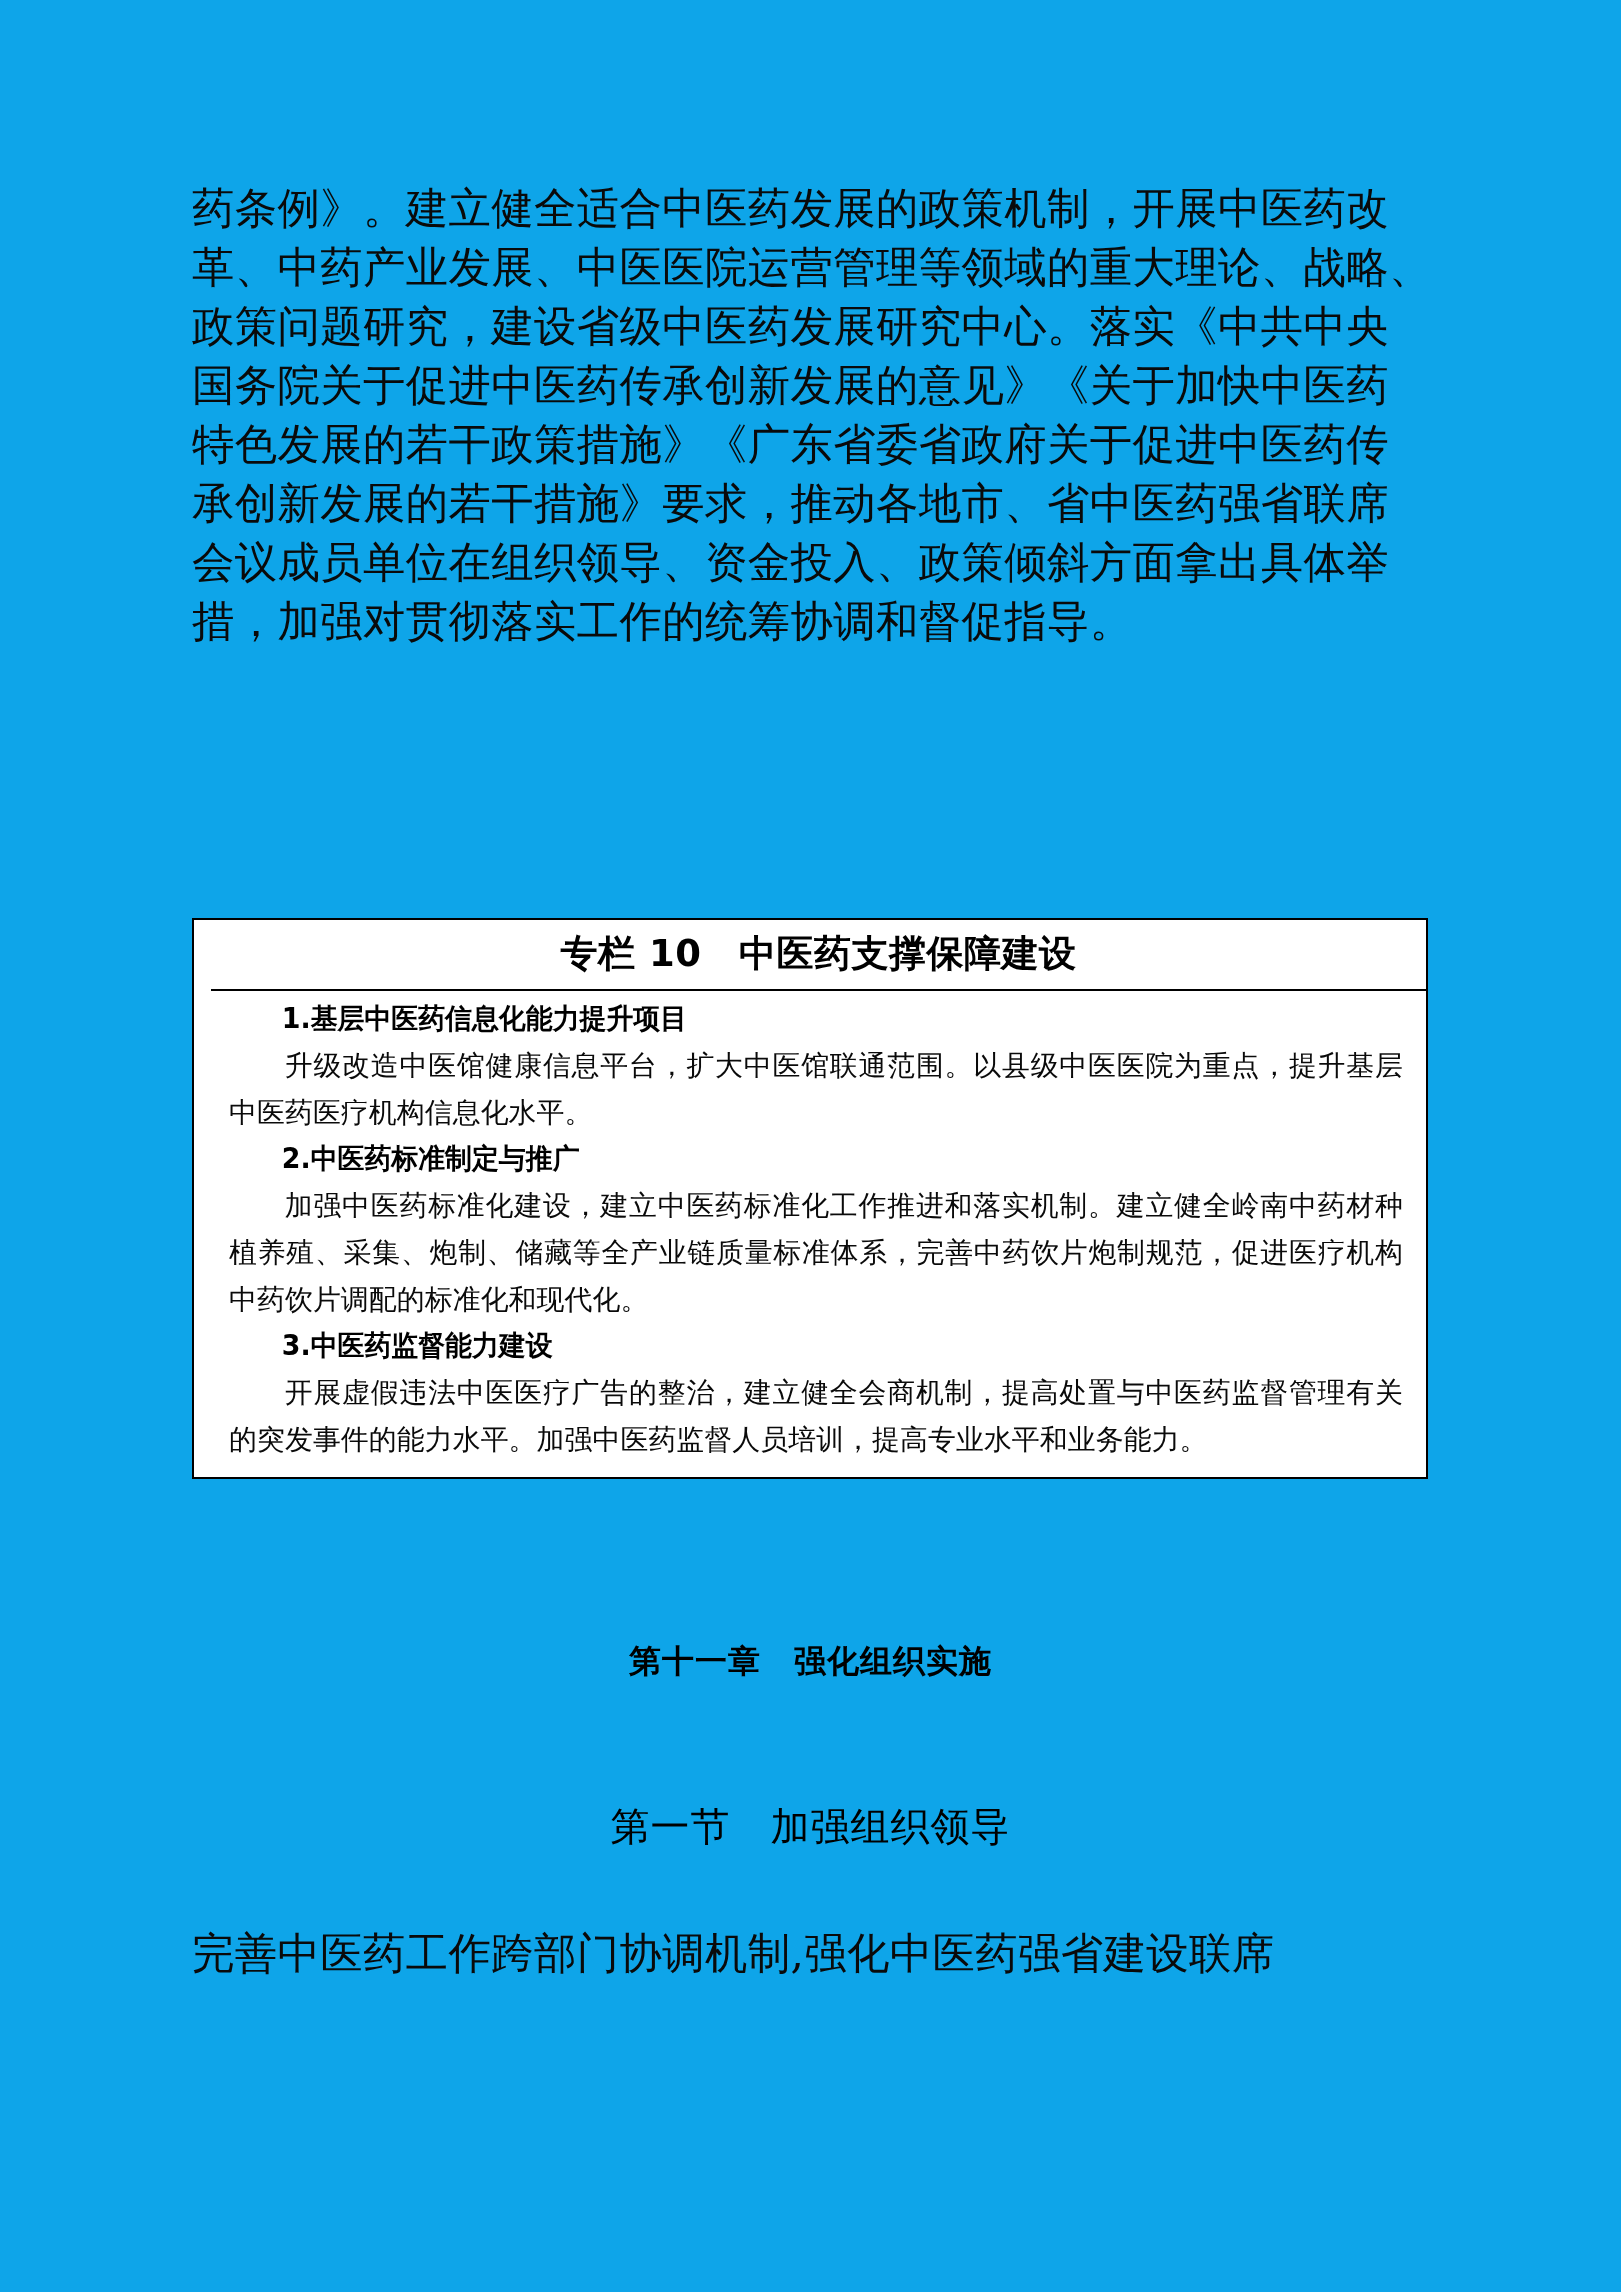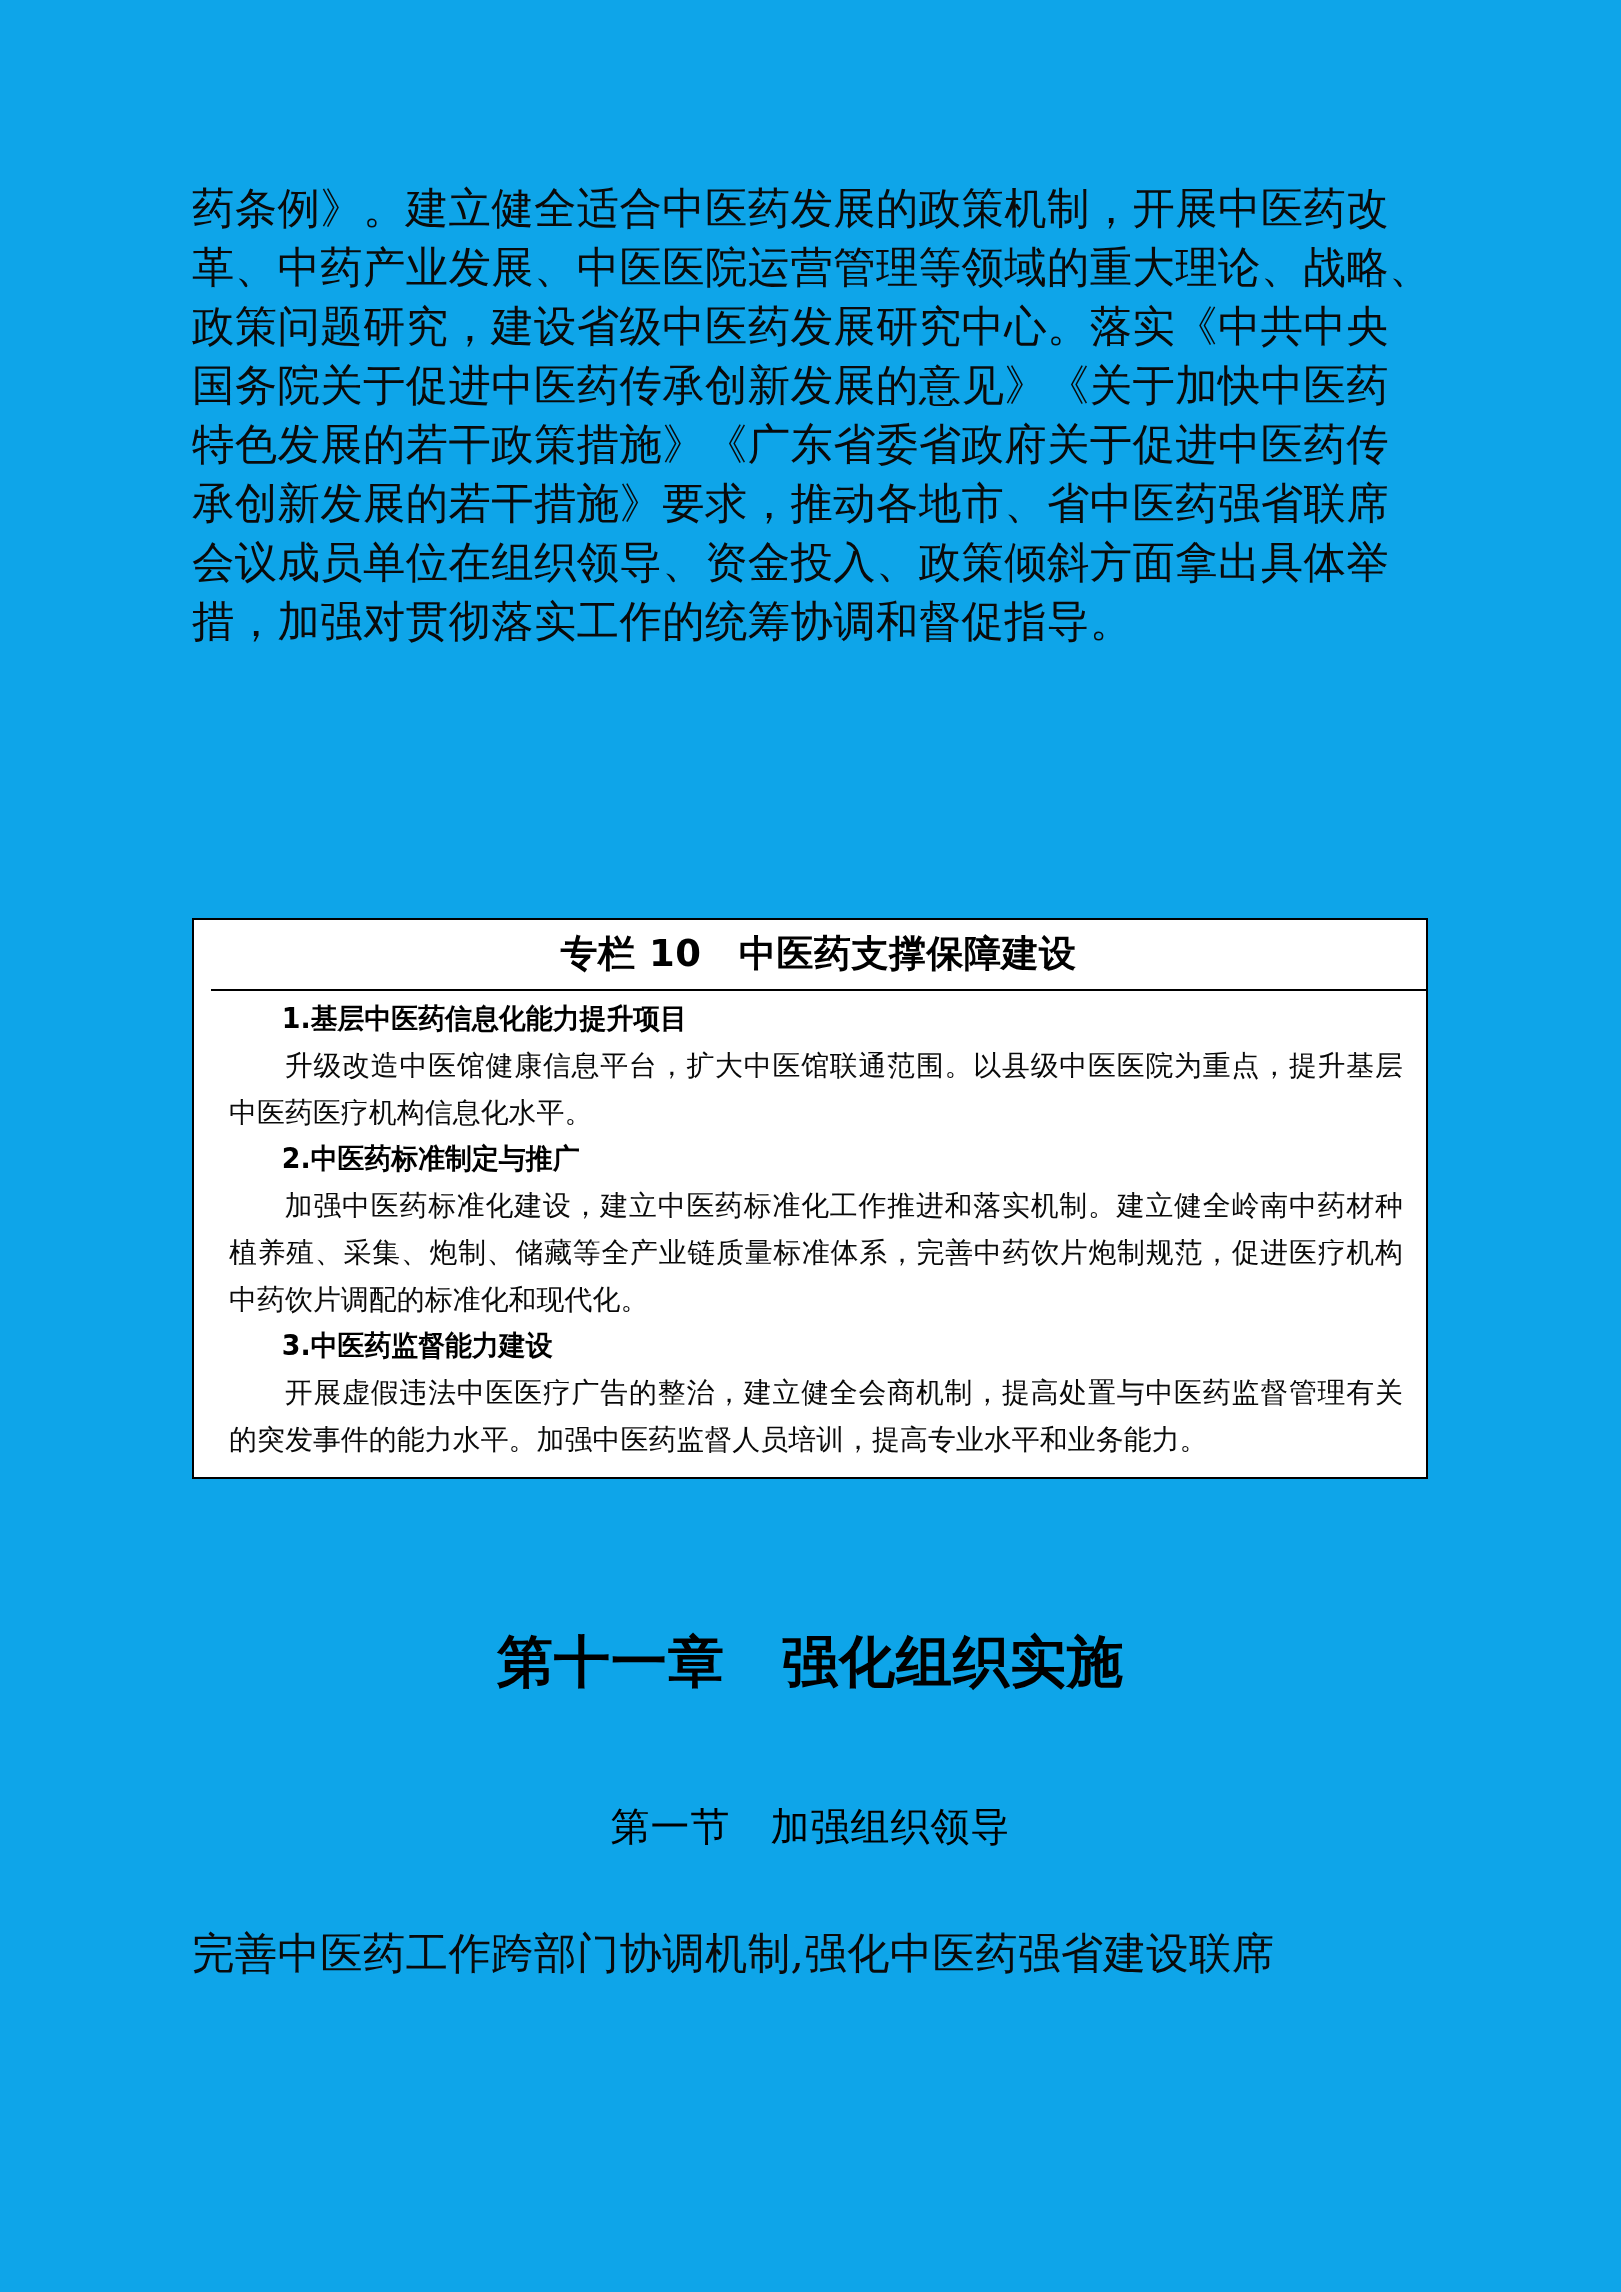--- a/index.html
+++ b/index.html
@@ -95,21 +95,21 @@
 
   
   .chapter-heading {
     position: absolute;
     left: 0;
     top: 1627px;
     width: 1621px;
     text-align: center;
     font-family: "DejaVu Sans", "Liberation Sans", sans-serif;
     font-weight: bold;
-    font-size: 56px;
+    font-size: 32px;
     line-height: 69px;
     letter-spacing: 1px;
     color: #000000;
     white-space: pre;
   }
   .section-heading {
     position: absolute;
     left: 0;
     top: 1797px;
     width: 1621px;

